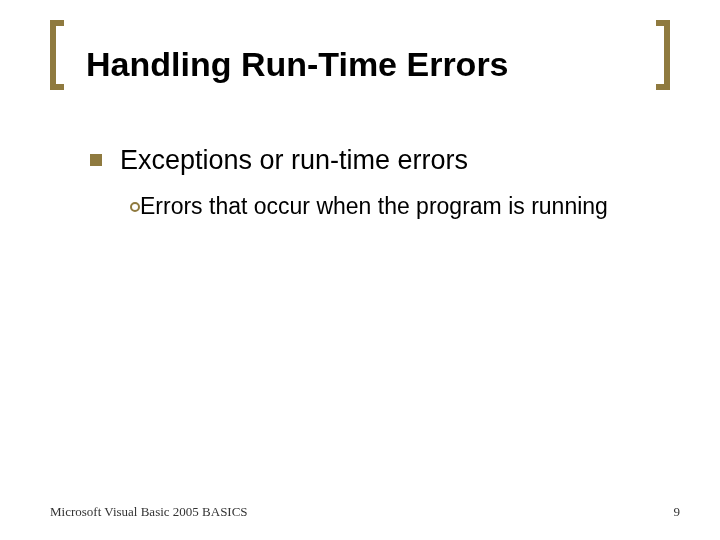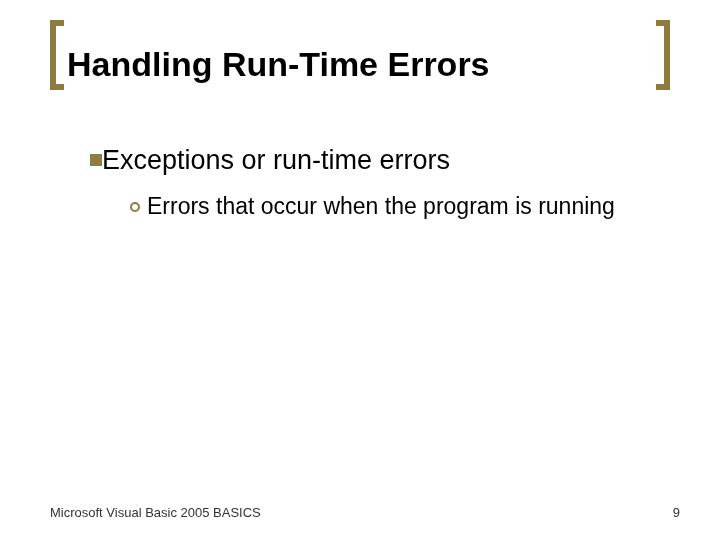--- a/index.html
+++ b/index.html
@@ -11,21 +11,21 @@
   }
   .slide {
     width: 720px;
     height: 540px;
     position: relative;
     padding: 40px 50px 30px 50px;
   }
   .title-wrap {
     position: relative;
     margin-bottom: 40px;
-    padding: 0 17px;
+    padding: 0 36px;
   }
   .bracket-left, .bracket-right {
     position: absolute;
     top: -20px;
     width: 14px;
     height: 70px;
     border-top: 6px solid #8f7a3f;
     border-bottom: 6px solid #8f7a3f;
   }
   .bracket-left {
@@ -46,20 +46,21 @@
   .content {
     padding: 10px 20px 0 40px;
   }
   .lvl1 {
     list-style: none;
     margin-bottom: 22px;
   }
   .lvl1-row {
     display: flex;
     align-items: flex-start;
+    gap: 18px;
   }
   .sq-bullet {
     display: inline-block;
     width: 12px;
     height: 12px;
     background: #8f7a3f;
     flex-shrink: 0;
     margin-top: 11px;
   }
   .lvl1-text {
@@ -68,21 +69,21 @@
     line-height: 1.3;
   }
   .lvl2 {
     list-style: none;
     margin-top: 14px;
     margin-left: 40px;
   }
   .lvl2-row {
     display: flex;
     align-items: flex-start;
-    gap: 7px;
+    gap: 0;
   }
   .circ-bullet {
     display: inline-block;
     width: 10px;
     height: 10px;
     border: 2px solid #8f7a3f;
     border-radius: 50%;
     flex-shrink: 0;
     margin-top: 10px;
   }
@@ -93,20 +94,21 @@
   }
   .footer {
     position: absolute;
     bottom: 20px;
     left: 50px;
     right: 40px;
     display: flex;
     justify-content: space-between;
     font-size: 13px;
     color: #333;
+    font-family: Liberation Serif, serif;
   }
 </style>
 </head>
 <body>
 
 <div class="slide">
 
   <div class="title-wrap">
     <div class="bracket-left"></div>
     <h1 class="title">Handling Run-Time Errors</h1>

